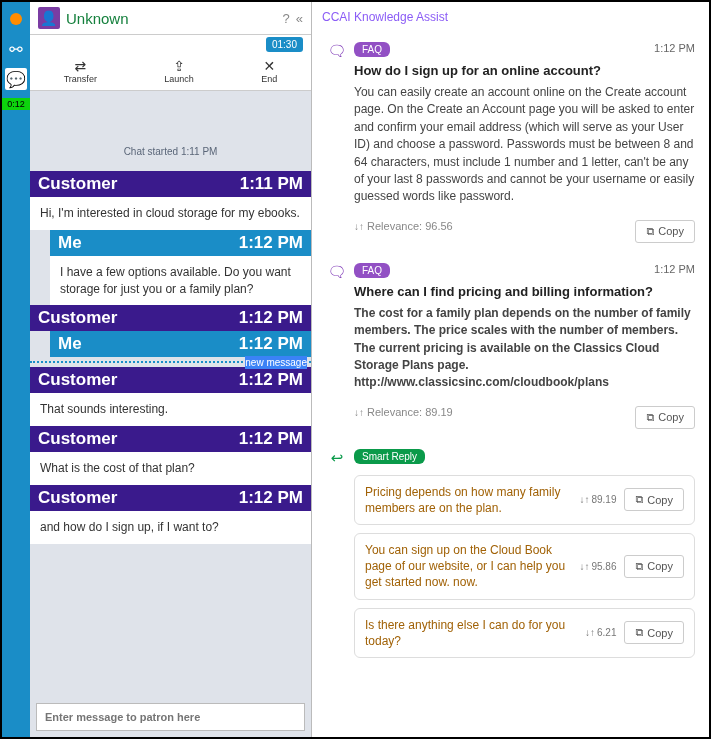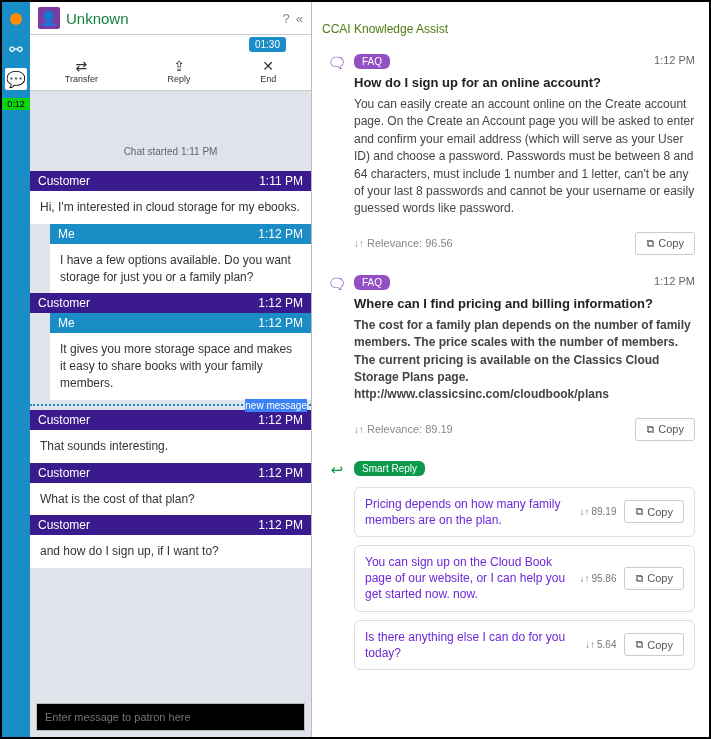--- a/index.html
+++ b/index.html
@@ -8,55 +8,55 @@
 .sidebar { width: 28px; background: #1a8dc7; display: flex; flex-direction: column; align-items: center; padding-top: 6px; }
 .sidebar-icon { width: 22px; height: 22px; margin-bottom: 8px; display: flex; align-items: center; justify-content: center; color: #fff; font-size: 16px; }
 .sidebar .dot { width: 12px; height: 12px; border-radius: 50%; background: #ff8c00; }
 .sidebar .chat-ic { background: #fff; border-radius: 2px; color: #1a8dc7; }
 .sidebar .badge { background: #0dd30d; color: #000; font-size: 9px; width: 100%; text-align: center; padding: 1px 0; }
 .chat-panel { width: 282px; background: #dfe3ea; display: flex; flex-direction: column; border-right: 1px solid #bbb; }
 .chat-header { background: #fff; padding: 5px 8px; display: flex; align-items: center; border-bottom: 1px solid #ccc; }
 .avatar { width: 22px; height: 22px; background: #7a3ca3; color: #fff; display: flex; align-items: center; justify-content: center; font-size: 14px; border-radius: 2px; margin-right: 6px; }
 .contact-name { color: #15803d; font-size: 15px; flex: 1; }
 .hdr-ic { color: #888; font-size: 13px; margin-left: 6px; cursor: pointer; }
-.timer-row { background: #fff; text-align: right; padding: 2px 25px; }
+.timer-row { background: #fff; text-align: right; padding: 2px 8px; }
 .timer { background: #1a8dc7; color: #fff; font-size: 10px; padding: 2px 6px; border-radius: 3px; display: inline-block; }
 .actions { background: #fff; display: flex; justify-content: space-around; padding: 4px 0 6px; border-bottom: 1px solid #ccc; }
 .action { text-align: center; font-size: 9px; color: #333; cursor: pointer; }
 .action .ic { font-size: 14px; display: block; }
 .chat-body { flex: 1; overflow-y: auto; padding: 0; }
 .chat-started { text-align: center; color: #5a6678; font-size: 10px; padding: 55px 0 14px; }
-.msg-hdr { display: flex; justify-content: space-between; padding: 3px 8px; font-size: 12px; font-weight: normal; color: #fff; }
+.msg-hdr { display: flex; justify-content: space-between; padding: 3px 8px; font-size: 17px; font-weight: bold; color: #fff; }
 .msg-hdr.customer { background: #3a1a8c; }
 .msg-hdr.me { background: #1a8dc7; margin-left: 20px; }
 .msg-body { background: #fff; padding: 8px 10px; font-size: 12px; line-height: 1.4; }
 .msg-body.me { margin-left: 20px; }
 .new-msg-div { border-top: 2px dotted #1a8dc7; position: relative; margin: 4px 0; }
 .new-msg-lbl { position: absolute; right: 4px; top: -7px; background: #3b82f6; color: #fff; font-size: 10px; padding: 1px 0; }
 .chat-input { margin: 6px 6px; }
-.chat-input input { width: 100%; padding: 7px 8px; border: 1px solid #bbb; background: #000000; font-size: 11px; color: #888; }
+.chat-input input { width: 100%; padding: 7px 8px; border: 1px solid #bbb; background: #ffffff; font-size: 11px; color: #888; font-weight: bold; }
 .assist-panel { flex: 1; background: #fff; display: flex; flex-direction: column; overflow-y: auto; }
-.assist-title { font-size: 12px; color: #4d7c0f; padding: 8px 10px; margin-top: 12px; }
+.assist-title { font-size: 12px; color: #8b5cf6; padding: 8px 10px; }
 .card { margin: 10px 14px; }
 .card-row { display: flex; align-items: flex-start; }
 .card-icon { width: 22px; color: #813db8; font-size: 15px; flex-shrink: 0; text-align: center; }
 .card-icon.green { color: #0a9a4a; }
 .card-content { flex: 1; margin-left: 6px; }
 .tag { display: inline-block; color: #fff; font-size: 10px; padding: 2px 8px; border-radius: 6px; }
 .tag.faq { background: #9250c4; }
 .tag.sr { background: #0a9a4a; }
 .card-time { float: right; color: #666; font-size: 11px; }
 .card-q { font-weight: bold; font-size: 13px; margin: 6px 0 6px; color: #222; }
 .card-a { font-size: 12px; color: #444; line-height: 1.45; }
 .card-a.bold { font-weight: bold; }
-.card-footer { display: flex; justify-content: space-between; align-items: center; margin-top: 10px; padding-top: 4px; }
+.card-footer { display: flex; justify-content: space-between; margin-top: 10px; padding-top: 4px; }
 .relevance { color: #888; font-size: 11px; }
 .copy-btn { border: 1px solid #ccc; background: #fff; padding: 4px 10px; font-size: 11px; border-radius: 3px; cursor: pointer; display: inline-flex; align-items: center; gap: 4px; color: #555; }
 .reply-row { display: flex; align-items: center; border: 1px solid #ddd; border-radius: 6px; padding: 8px 10px; margin: 8px 0 0 28px; gap: 8px; }
-.reply-text { flex: 1; font-size: 12px; color: #6d28d9; line-height: 1.35; }
+.reply-text { flex: 1; font-size: 12px; color: #a16207; line-height: 1.35; }
 .reply-score { color: #777; font-size: 10px; display: flex; align-items: center; gap: 2px; }
 .sort-ic { font-size: 10px; }
 .extra { font-size: 12px; color: #444; margin: 6px 0 0 0; }
 </style>
 </head>
 <body>
 
 <div class="app">
   <div class="sidebar">
     <div class="sidebar-icon">
@@ -72,21 +72,21 @@
       <div class="avatar">👤</div>
       <div class="contact-name">Unknown</div>
       <span class="hdr-ic">?</span>
       <span class="hdr-ic">«</span>
     </div>
     <div class="timer-row">
       <span class="timer">01:30</span>
     </div>
     <div class="actions">
       <div class="action"><span class="ic">⇄</span><span>Transfer</span></div>
-      <div class="action"><span class="ic">⇪</span><span>Reply</span></div>
+      <div class="action"><span class="ic">⇪</span><span>Launch</span></div>
       <div class="action"><span class="ic">✕</span><span>End</span></div>
     </div>
     <div class="chat-body">
       <div class="chat-started">Chat started 1:11 PM</div>
 
       <div class="msg-hdr customer">
           <span>Customer</span>
           <span>1:11 PM</span>
         </div>
       <div class="msg-body">Hi, I'm interested in cloud storage for my ebooks.</div>
@@ -99,21 +99,20 @@
 
       <div class="msg-hdr customer">
           <span>Customer</span>
           <span>1:12 PM</span>
         </div>
 
       <div class="msg-hdr me">
           <span>Me</span>
           <span>1:12 PM</span>
         </div>
-      <div class="msg-body me">It gives you more storage space and makes it easy to share books with your family members.</div>
 
       <div class="new-msg-div">
           <span class="new-msg-lbl">new message</span>
         </div>
 
       <div class="msg-hdr customer">
           <span>Customer</span>
           <span>1:12 PM</span>
         </div>
       <div class="msg-body">That sounds interesting.</div>
@@ -202,21 +201,21 @@
           </div>
         <button class="copy-btn">
             <span>⧉</span>
             <span>Copy</span>
           </button>
       </div>
       <div class="reply-row">
         <div class="reply-text">Is there anything else I can do for you today?</div>
         <div class="reply-score">
             <span class="sort-ic">↓↑</span>
-            <span>5.64</span>
+            <span>6.21</span>
           </div>
         <button class="copy-btn">
             <span>⧉</span>
             <span>Copy</span>
           </button>
       </div>
     </div>
   </div>
 </div>
 

